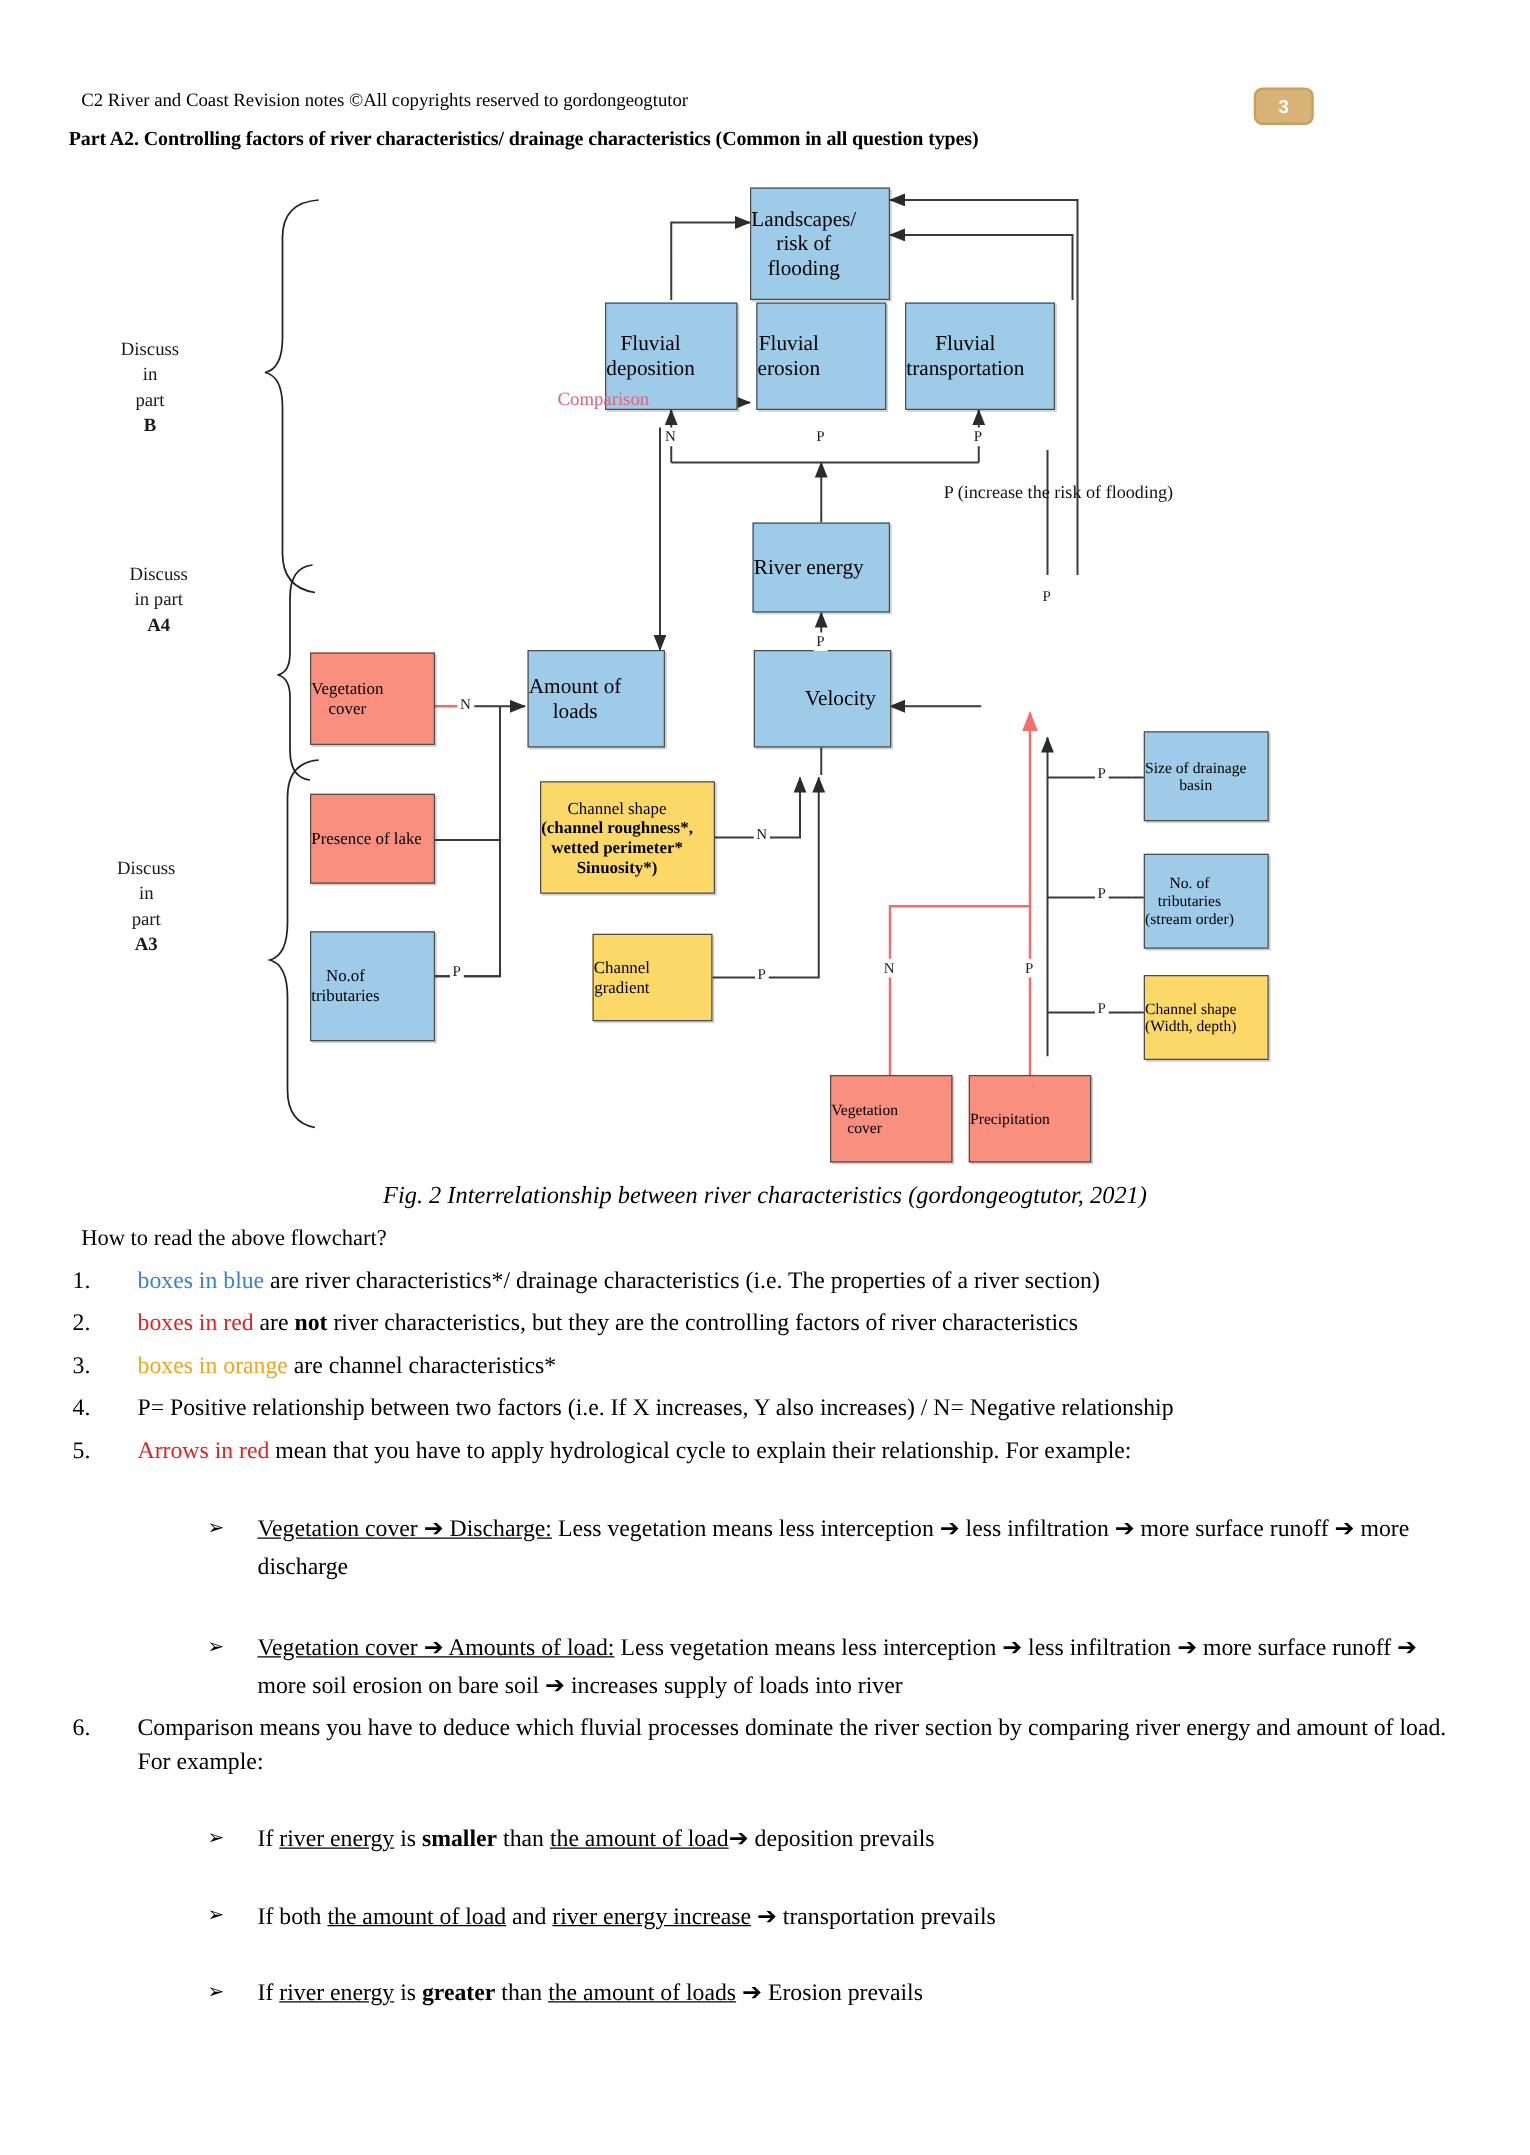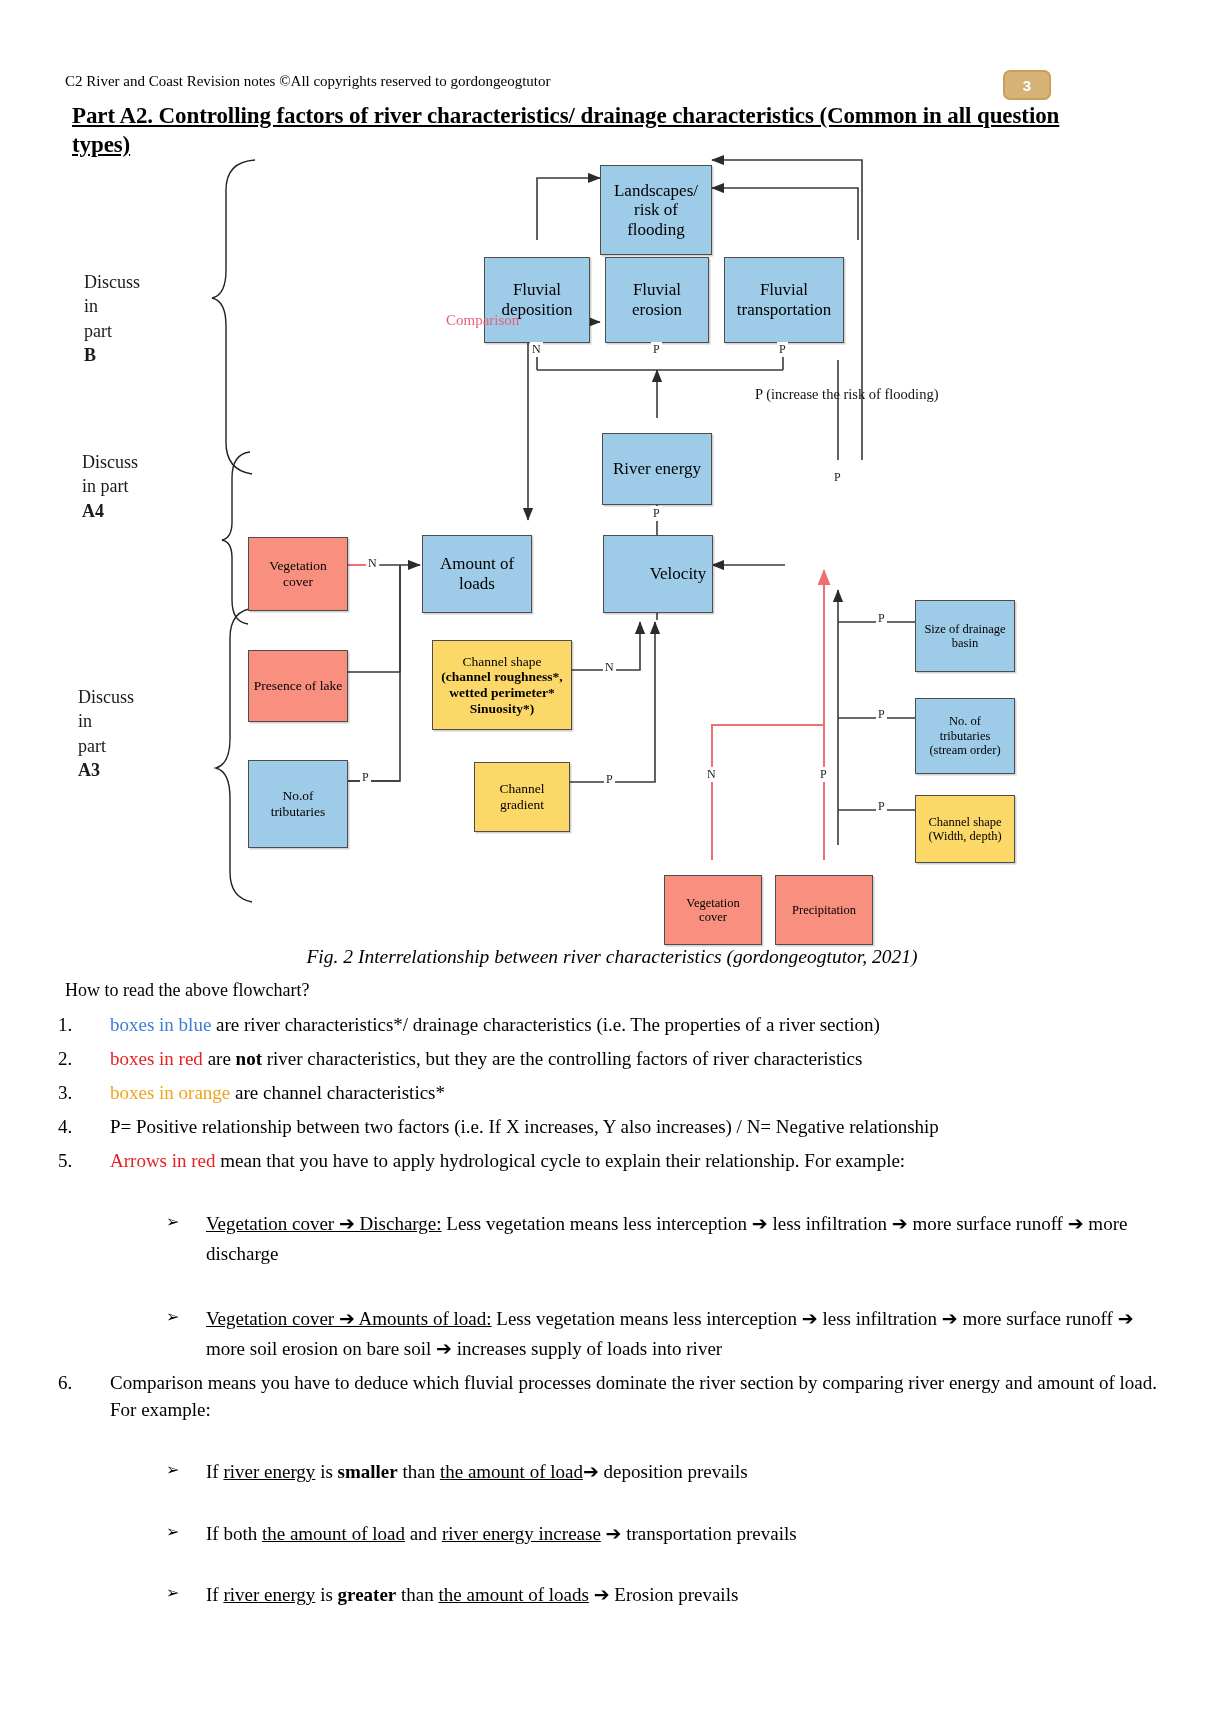--- a/index.html
+++ b/index.html
@@ -12,57 +12,56 @@
     overflow:hidden;
   }
   .page{position:relative;width:1224px;height:1724px;}
 
   
   .hdr{
     position:absolute;left:65px;top:72px;width:1000px;
     font-size:15px;line-height:1.25;
   }
   .hdr-title{
-    position:absolute;left:72px;top:102px;width:1020px;
-    font-size:23px;font-weight:bold;text-decoration:underline;
+    position:absolute;left:55px;top:102px;width:1020px;
+    font-size:16px;font-weight:bold;
     line-height:1.25;letter-spacing:-0.1px;
   }
   .page-badge{
     position:absolute;left:1003px;top:70px;
     width:44px;height:26px;border-radius:7px;
     background:#d8b377;border:2px solid #c9a05a;
     color:#ffffff;font-size:15px;font-weight:bold;
     display:flex;align-items:center;justify-content:center;
     font-family:"Liberation Sans", sans-serif;
   }
 
   
   #diagram{position:absolute;left:0;top:130px;width:1224px;height:810px;}
   .node{
     position:absolute;box-sizing:border-box;
     border:1.6px solid #4d4d4d;
-    display:flex;align-items:center;justify-content:center;
+    display:flex;align-items:center;
     text-align:center;
     font-family:"Liberation Serif", serif;
     line-height:1.15;
     box-shadow:1.5px 1.5px 0 rgba(0,0,0,0.18);
-    margin-top:15px;
   }
   .blue{background:#9ecbe8;}
   .red{background:#f9907f;border-color:#4d4d4d;}
   .orange{background:#fcd868;}
   .n-lab{font-size:17px;}
   .n-lab-sm{font-size:13.5px;}
   .n-lab-xs{font-size:12.5px;}
   .bold{font-weight:bold;}
 
   .brace-lab{
-    position:absolute;text-align:left;
-    font-family:"Liberation Serif", serif;
-    font-size:18px;color:#1a1a1a;line-height:1.35;
+    position:absolute;text-align:center;
+    font-family:"Liberation Serif", serif;
+    font-size:15px;color:#1a1a1a;line-height:1.35;
   }
   .pnote{
     position:absolute;font-size:14.5px;color:#111;
     font-family:"Liberation Serif", serif;
   }
   .cmp{
     position:absolute;font-size:15px;color:#e8607a;
     font-family:"Liberation Serif", serif;
   }
   .edgelab{

